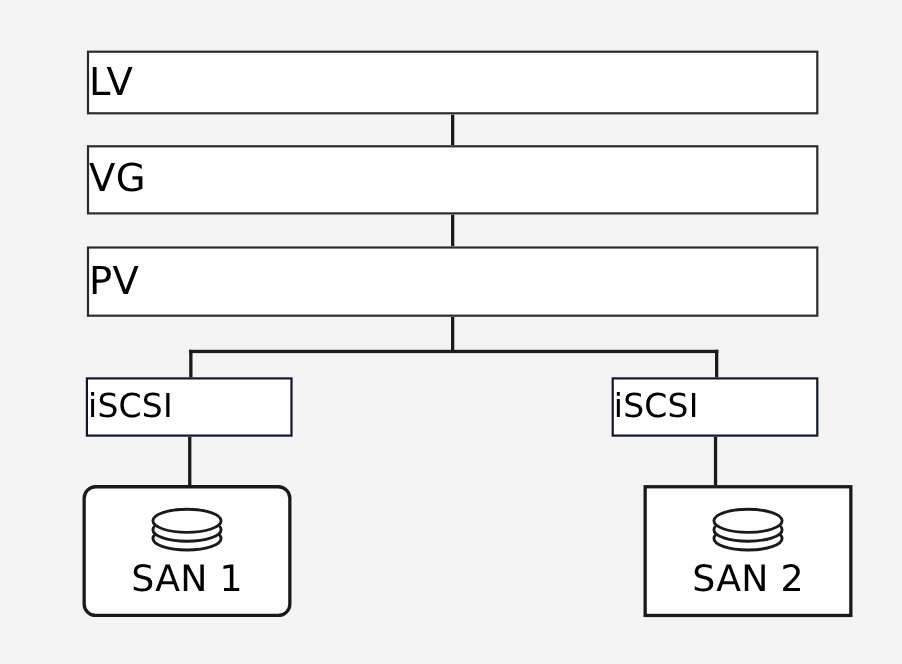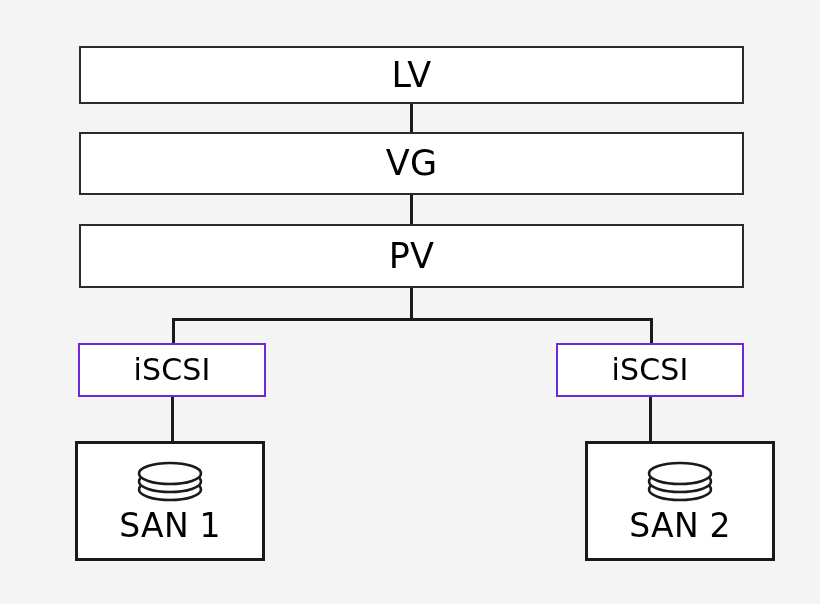--- a/index.html
+++ b/index.html
@@ -21,21 +21,21 @@
     background: #f4f4f4;
   }
 
   
   .node {
     position: absolute;
     box-sizing: border-box;
     background: #ffffff;
     display: flex;
     align-items: center;
-    justify-content: center;
+    justify-content: flex-start;
     color: #000000;
   }
   .node-wide {
     border: 2px solid #2b2b2b;
     left: 79px;
     width: 665px;
   }
   .node-label {
     font-size: 35px;
     font-weight: 400;
@@ -43,39 +43,39 @@
     letter-spacing: 0.2px;
     color: #000;
     user-select: none;
   }
 
   #node-lv  { top: 46px;  height: 58px; }
   #node-vg  { top: 132px; height: 63px; }
   #node-pv  { top: 224px; height: 64px; }
 
   .node-iscsi {
-    border: 2px solid #6d28d9;
+    border: 2px solid #0f172a;
     top: 343px;
     height: 54px;
     width: 188px;
   }
   #node-iscsi-left  { left: 78px; }
   #node-iscsi-right { left: 556px; }
   .node-iscsi .node-label { font-size: 30px; }
 
   .node-san {
     border: 3px solid #1a1a1a;
     top: 441px;
     height: 120px;
     width: 190px;
     flex-direction: column;
     justify-content: center;
     gap: 4px;
   }
-  #node-san-left  { left: 75px; }
+  #node-san-left  { left: 75px; border-radius: 12px; }
   #node-san-right { left: 585px; }
   .node-san .node-label { font-size: 33px; }
 
   
   .disk-icon {
     display: block;
     width: 68px;
     height: 42px;
     margin-bottom: 2px;
   }

